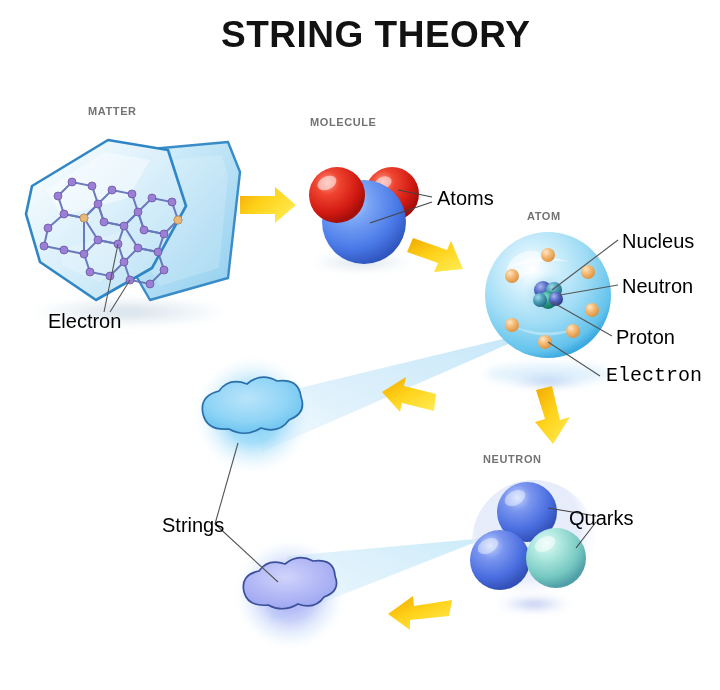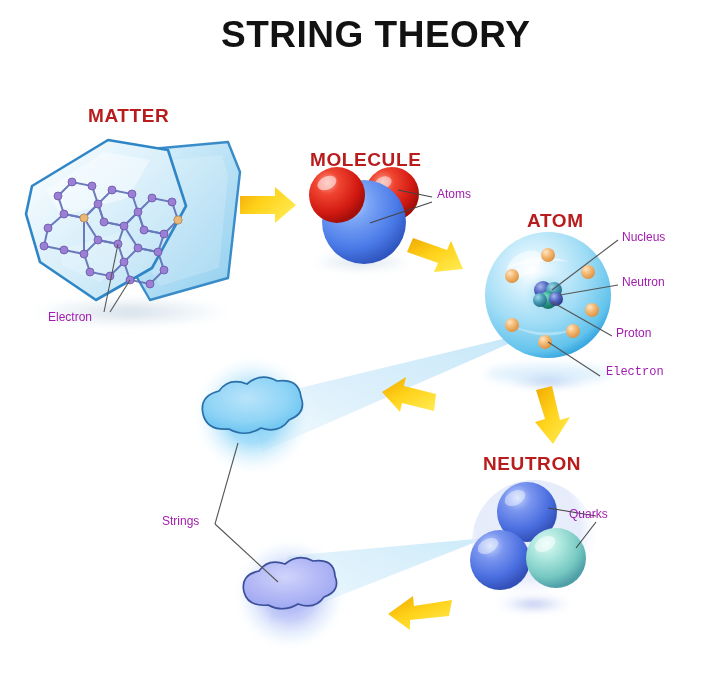--- a/index.html
+++ b/index.html
@@ -33,29 +33,29 @@
     color: #1a1a1a;
     line-height: 1;
   }
   .diagram-title {
     font-size: 37px;
     font-weight: bold;
     letter-spacing: 0.5px;
     color: #121212;
   }
   .section-heading {
-    font-size: 19px;
+    font-size: 11px;
     font-weight: bold;
     letter-spacing: 0.6px;
-    color: #b91c1c;
+    color: #737373;
   }
   .part-label {
-    font-size: 12px;
+    font-size: 20px;
     font-weight: normal;
-    color: #a21caf;
+    color: #000000;
   }
 </style>
 </head>
 <body>
 
 <div id="stage">
 
   <svg class="layer" viewBox="0 0 720 690">
     <defs>
 
@@ -391,21 +391,21 @@
         <path d="M 238 443 L 215 524"></path>
         <path d="M 215 524 L 278 582"></path>
       </g>
     </g>
   </svg>
 
   <div class="txt diagram-title" style="left:221px; top:16px;">STRING THEORY</div>
 
   <div class="txt section-heading" style="left:88px; top:106px;">MATTER</div>
 
-  <div class="txt section-heading" style="left:310px; top:150px;">MOLECULE</div>
+  <div class="txt section-heading" style="left:310px; top:117px;">MOLECULE</div>
 
   <div class="txt section-heading" style="left:527px; top:211px;">ATOM</div>
 
   <div class="txt section-heading" style="left:483px; top:454px;">NEUTRON</div>
 
   <div class="txt part-label" style="left:48px; top:311px;">Electron</div>
 
   <div class="txt part-label" style="left:437px; top:188px;">Atoms</div>
 
   <div class="txt part-label" style="left:622px; top:231px;">Nucleus</div>

